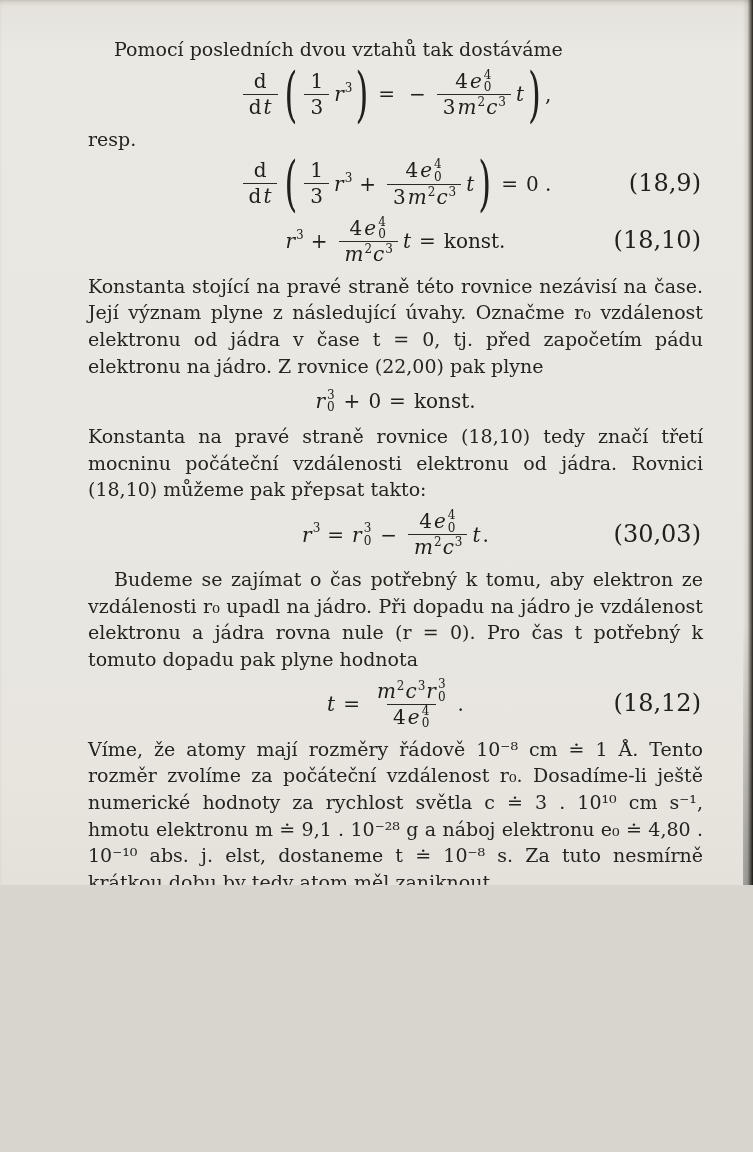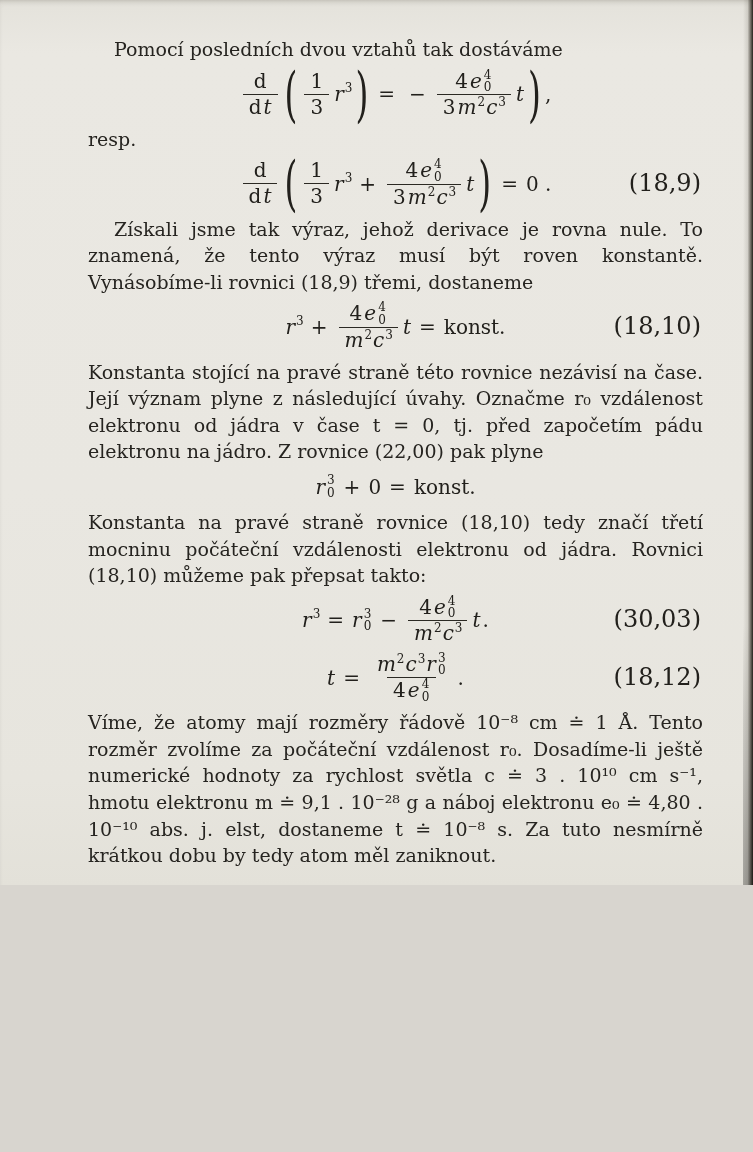--- a/index.html
+++ b/index.html
@@ -186,21 +186,20 @@
           </span>
         </span>
         <span class="mi">t</span>
         <span class="bigparen">)</span>
         <span class="mo">=</span>
         <span class="mr">0 .</span>
       </span>
     <span class="eq-tag">(18,9)</span>
   </div>
 
-  <p class="para indent">Získali jsme tak výraz, jehož derivace je rovna nule. To znamená, že tento výraz musí být roven konstantě. Vynásobíme-li rovnici (18,9) třemi, dostaneme</p>
 
   <div class="eq small">
     <span class="math">
         <span class="mi">r</span>
         <span class="msup">3</span>
         <span class="mo">+</span>
         <span class="frac">
           <span class="num">
             <span class="mr">4</span>
             <span class="mi">e</span>
@@ -267,20 +266,21 @@
             <span class="mi">c</span>
             <span class="msup">3</span>
           </span>
         </span>
         <span class="mi">t</span>
         <span class="mr">.</span>
       </span>
     <span class="eq-tag">(30,03)</span>
   </div>
 
+  <p class="para indent">Budeme se zajímat o čas potřebný k tomu, aby elektron ze vzdálenosti r₀ upadl na jádro. Při dopadu na jádro je vzdálenost elektronu a jádra rovna nule (r = 0). Pro čas t potřebný k tomuto dopadu pak plyne hodnota</p>
 
   <div class="eq small">
     <span class="math">
         <span class="mi">t</span>
         <span class="mo">=</span>
         <span class="frac">
           <span class="num">
             <span class="mi">m</span>
             <span class="msup">2</span>
             <span class="mi">c</span>

